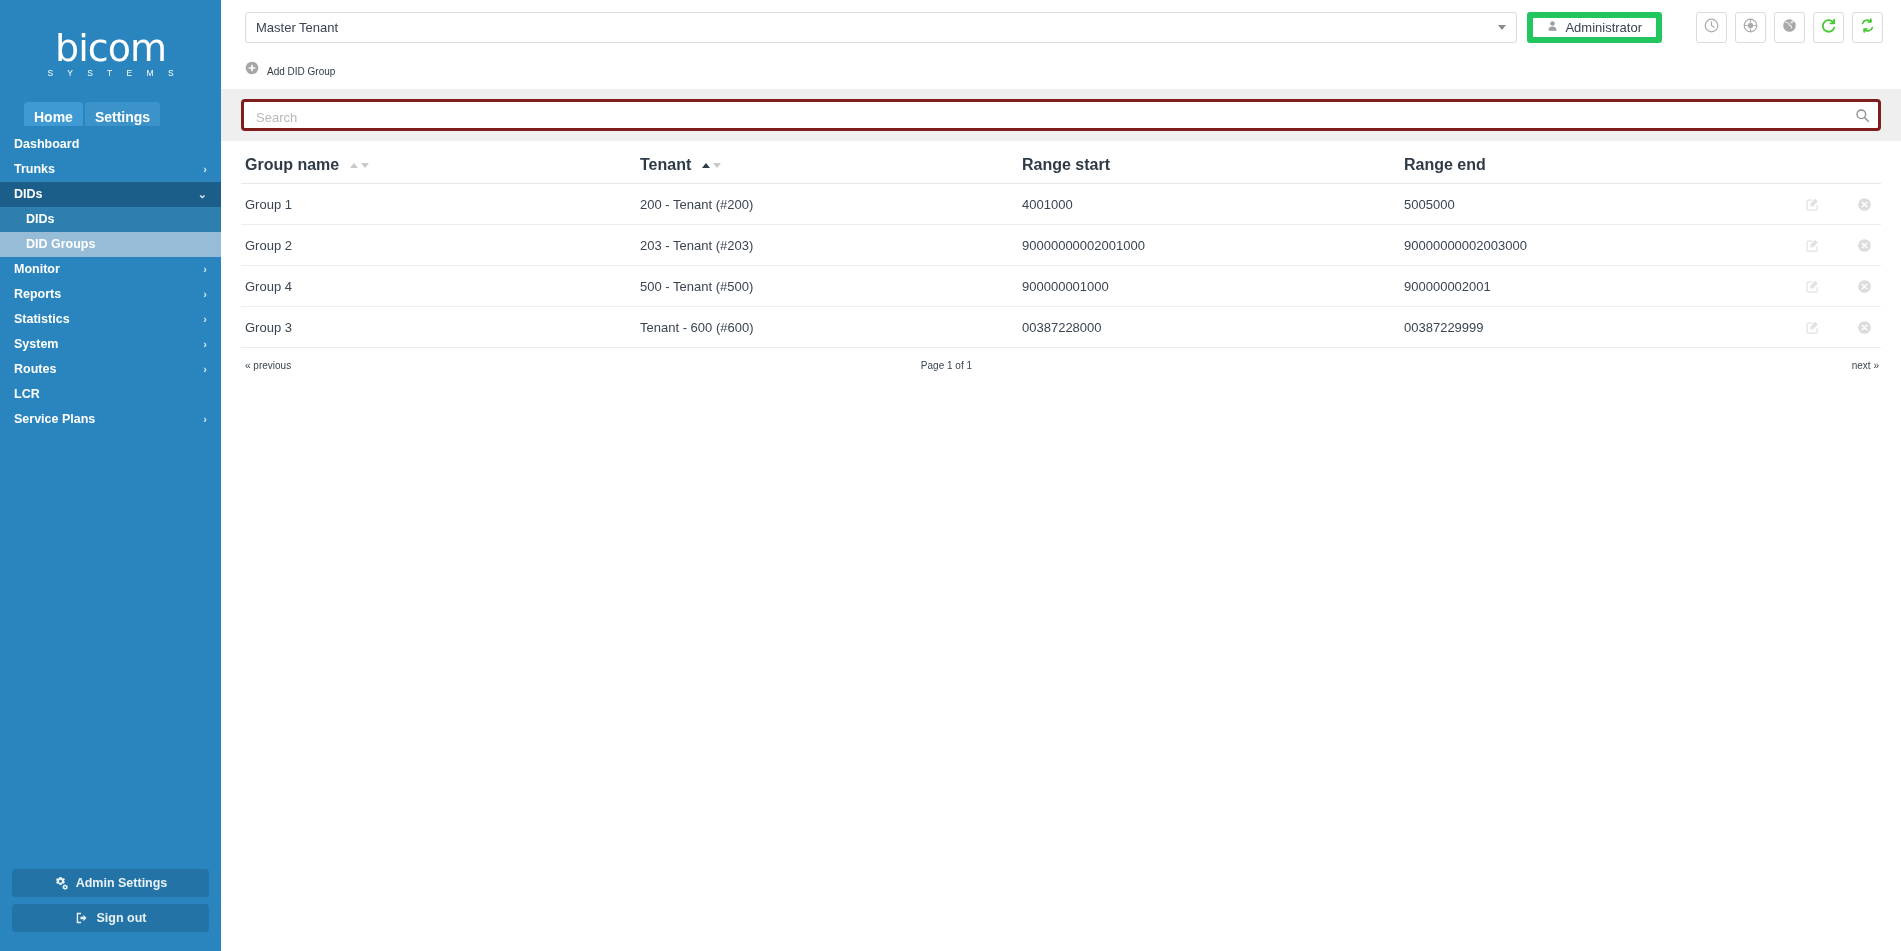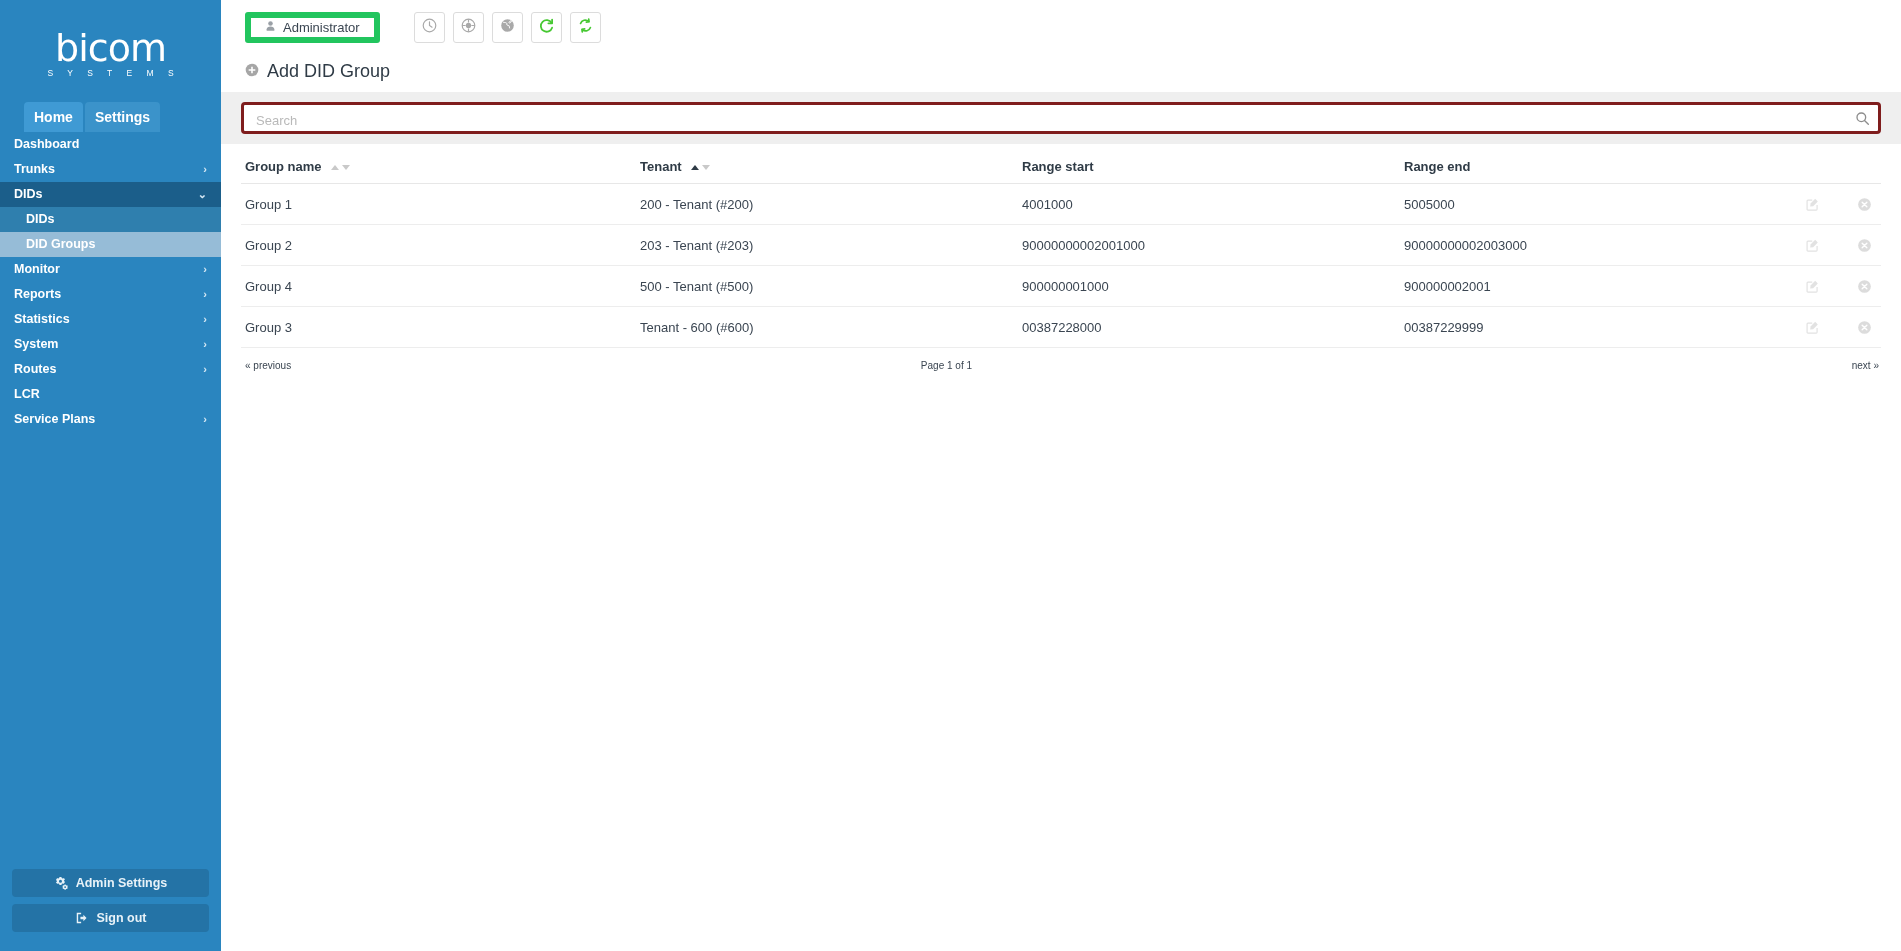--- a/index.html
+++ b/index.html
@@ -46,21 +46,21 @@
     letter-spacing: 6px;
     color: #ffffff;
     margin-top: 2px;
     padding-left: 6px;
     font-family: "Liberation Sans", sans-serif;
   }
 
   .tabs { display: flex; height: 30px; padding-left: 24px; }
   .tab {
     padding: 0 10px;
-    height: 46px;
+    height: 24px;
     line-height: 30px;
     font-size: 14px;
     font-weight: bold;
     color: #ffffff;
     background: #3b93ca;
     border-radius: 4px 4px 0 0;
     cursor: pointer;
   }
   .tab.active { background: #3f9ad4; }
   .tab:nth-child(2) { margin-left: 2px; background: #3b93ca; }
@@ -172,23 +172,23 @@
     background: #ffffff;
     display: flex;
     align-items: center;
     justify-content: center;
     cursor: pointer;
   }
 
   .action-row { padding: 6px 0 10px 24px; }
   .add-link {
     display: inline-flex;
-    align-items: flex-start;
+    align-items: flex-end;
     gap: 8px;
-    font-size: 18px;
+    font-size: 10px;
     color: #2f3b46;
     cursor: pointer;
   }
 
   .search-band {
     background: #efefef;
     padding: 10px 20px;
   }
   .search-wrap {
     position: relative;
@@ -211,21 +211,21 @@
     position: absolute; right: 8px; top: 0;
     height: 30px; display: flex; align-items: center;
     cursor: pointer;
   }
 
   
   .table-zone { padding: 0 20px; }
   table { width: 100%; border-collapse: collapse; table-layout: fixed; }
   thead th {
     text-align: left;
-    font-size: 13px;
+    font-size: 16px;
     font-weight: bold;
     color: #2f3b46;
     padding: 15px 4px 9px 4px;
     border-bottom: 1px solid #e7e7e7;
     white-space: nowrap;
   }
   thead th .sortwrap { display: inline-flex; align-items: center; gap: 3px; margin-left: 6px; vertical-align: middle; }
   .arr-up, .arr-dn { width: 0; height: 0; display: inline-block; }
   .arr-up { border-left: 4px solid transparent; border-right: 4px solid transparent; border-bottom: 5px solid #c9c9c9; }
   .arr-dn { border-left: 4px solid transparent; border-right: 4px solid transparent; border-top: 5px solid #c9c9c9; }
@@ -356,20 +356,24 @@
           </svg>
         </span>
         <span>Sign out</span>
       </div>
     </div>
   </aside>
 
   <section class="main">
 
     <div class="topbar">
+      <div class="tenant-select">
+        <span>Master Tenant</span>
+        <span class="tenant-caret"></span>
+      </div>
 
       <div class="admin-btn">
         <span>
           <svg width="11" height="12" viewBox="0 0 16 16" fill="#9aa0a6">
             <circle cx="8" cy="4.3" r="3.3"></circle>
             <path d="M8 8.6c-3.1 0-5.6 1.8-5.6 4.1V15h11.2v-2.3c0-2.3-2.5-4.1-5.6-4.1z"></path>
           </svg>
         </span>
         <span>Administrator</span>
       </div>

